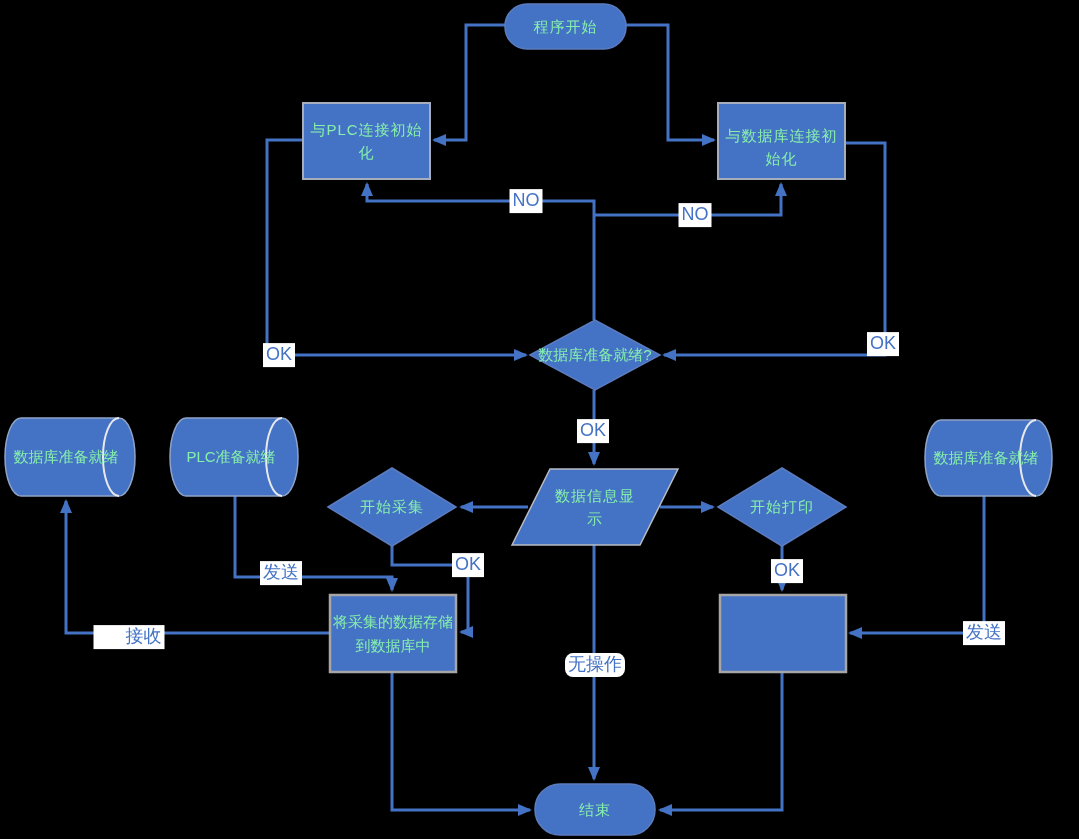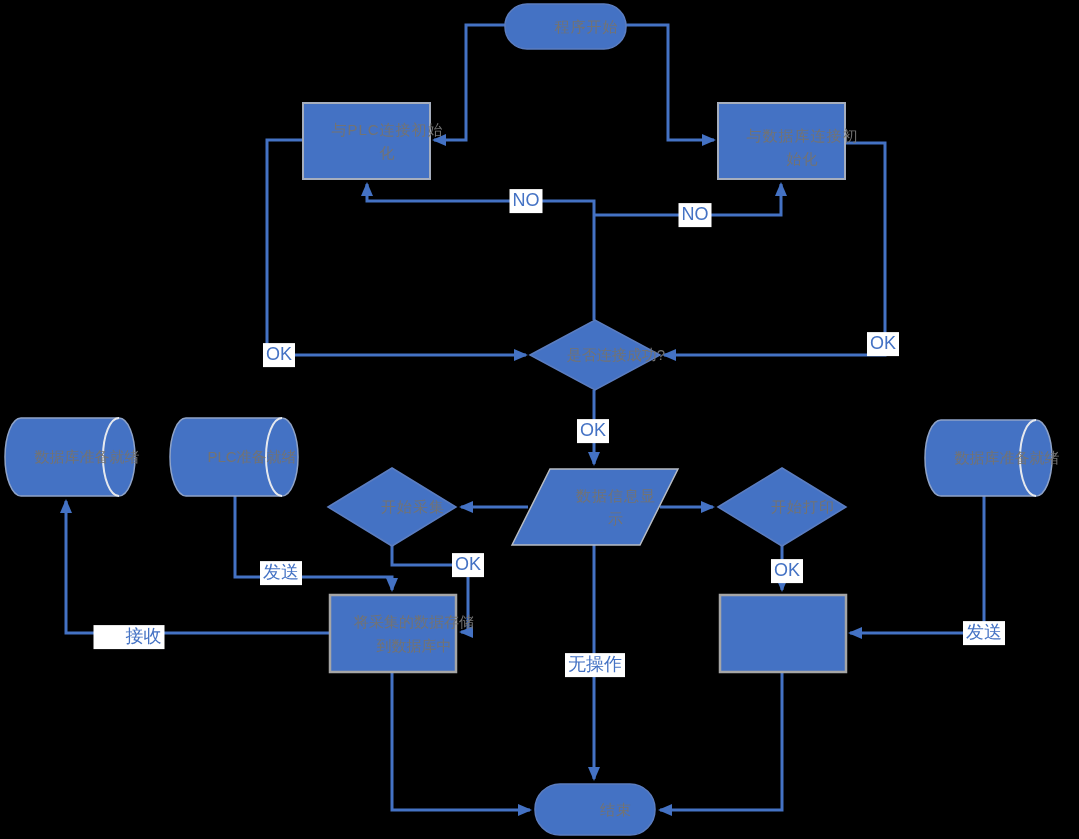--- a/index.html
+++ b/index.html
@@ -3,23 +3,22 @@
 <meta charset="utf-8">
 <style>
   html,body{margin:0;padding:0;background:#000;}
   #stage{
     position:relative;width:1079px;height:839px;background:#000000;overflow:hidden;
     font-family:"Liberation Sans","DejaVu Sans",sans-serif;
   }
   #edges-svg{position:absolute;left:0;top:0;width:1079px;height:839px;}
   .node-label{
     position:absolute;display:flex;align-items:center;justify-content:center;
-    text-align:center;color:#737373;font-size:15px;letter-spacing:1px;line-height:1.55;
+    text-align:center;color:#86efac;font-size:15px;letter-spacing:1px;line-height:1.55;
     pointer-events:none;
-    padding-left:21px;
   }
   .edge-label{
     position:absolute;transform:translate(-50%,-50%);
     background:#ffffff;color:#4472C4;font-size:18px;line-height:1.1;
     padding:2px 3px;white-space:nowrap;
   }
 </style>
 </head>
 <body>
 
@@ -84,21 +83,21 @@
 
     <rect x="535" y="784" width="120" height="51" rx="25" fill="#4472C4" stroke="#5b7dc0" stroke-width="1.5"></rect>
   </svg>
 
   <div class="node-label" style="left:505px;top:4px;width:121px;height:45px;">程序开始</div>
 
   <div class="node-label" style="left:305px;top:103px;width:123px;height:76px;">与PLC连接初始化</div>
 
   <div class="node-label" style="left:721px;top:103px;width:121px;height:88px;">与数据库连接初始化</div>
 
-  <div class="node-label" style="left:530px;top:320px;width:130px;height:70px;letter-spacing:0;">是否连接成功?</div>
+  <div class="node-label" style="left:530px;top:320px;width:130px;height:70px;letter-spacing:0;">数据库准备就绪?</div>
 
   <div class="node-label" style="left:5px;top:418px;width:122px;height:78px;letter-spacing:0;">数据库准备就绪</div>
 
   <div class="node-label" style="left:553px;top:469px;width:84px;height:76px;">数据信息显示</div>
 
   <div class="node-label" style="left:170px;top:418px;width:122px;height:78px;letter-spacing:0;">PLC准备就绪</div>
 
   <div class="node-label" style="left:328px;top:468px;width:128px;height:78px;">开始采集</div>
 
   <div class="node-label" style="left:718px;top:468px;width:128px;height:78px;">开始打印</div>
@@ -113,15 +112,15 @@
   <div class="edge-label" style="left:526px;top:201px;">NO</div>
   <div class="edge-label" style="left:695px;top:215px;">NO</div>
   <div class="edge-label" style="left:279px;top:355px;">OK</div>
   <div class="edge-label" style="left:883px;top:344px;">OK</div>
   <div class="edge-label" style="left:593px;top:431px;">OK</div>
   <div class="edge-label" style="left:468px;top:565px;">OK</div>
   <div class="edge-label" style="left:787px;top:571px;">OK</div>
   <div class="edge-label" style="left:281px;top:573px;">发送</div>
   <div class="edge-label" style="left:984px;top:633px;">发送</div>
   <div class="edge-label" style="left:129px;top:637px;padding-left:32px;">接收</div>
-  <div class="edge-label" style="left:595px;top:665px;">无操作</div>
+  <div class="edge-label" style="left:595px;top:665px;border-radius:8px;">无操作</div>
 
 </div>
 
 </body></html>

